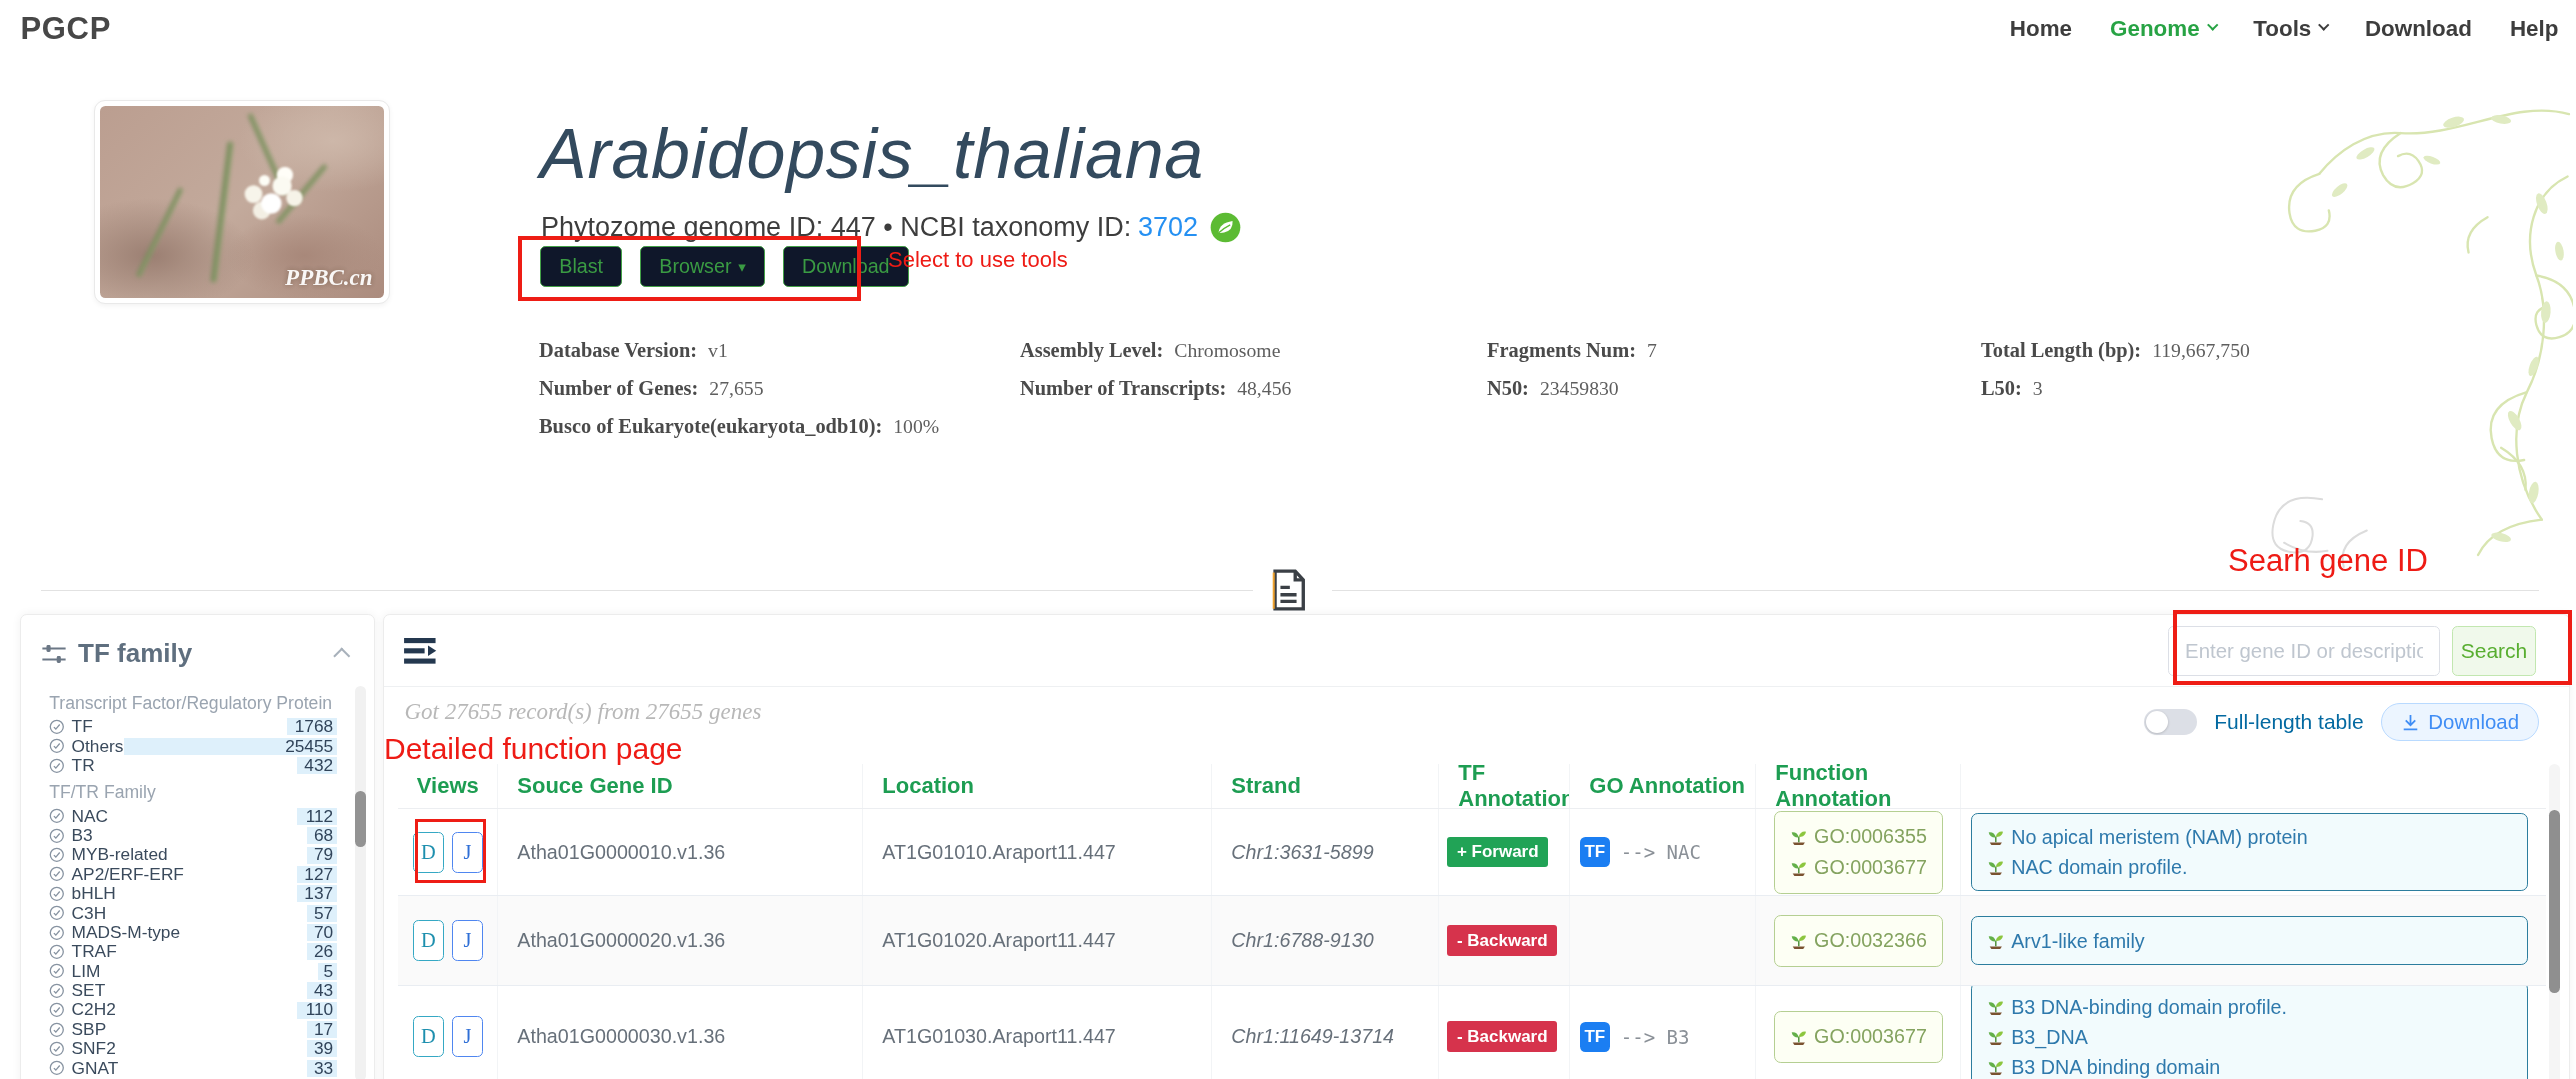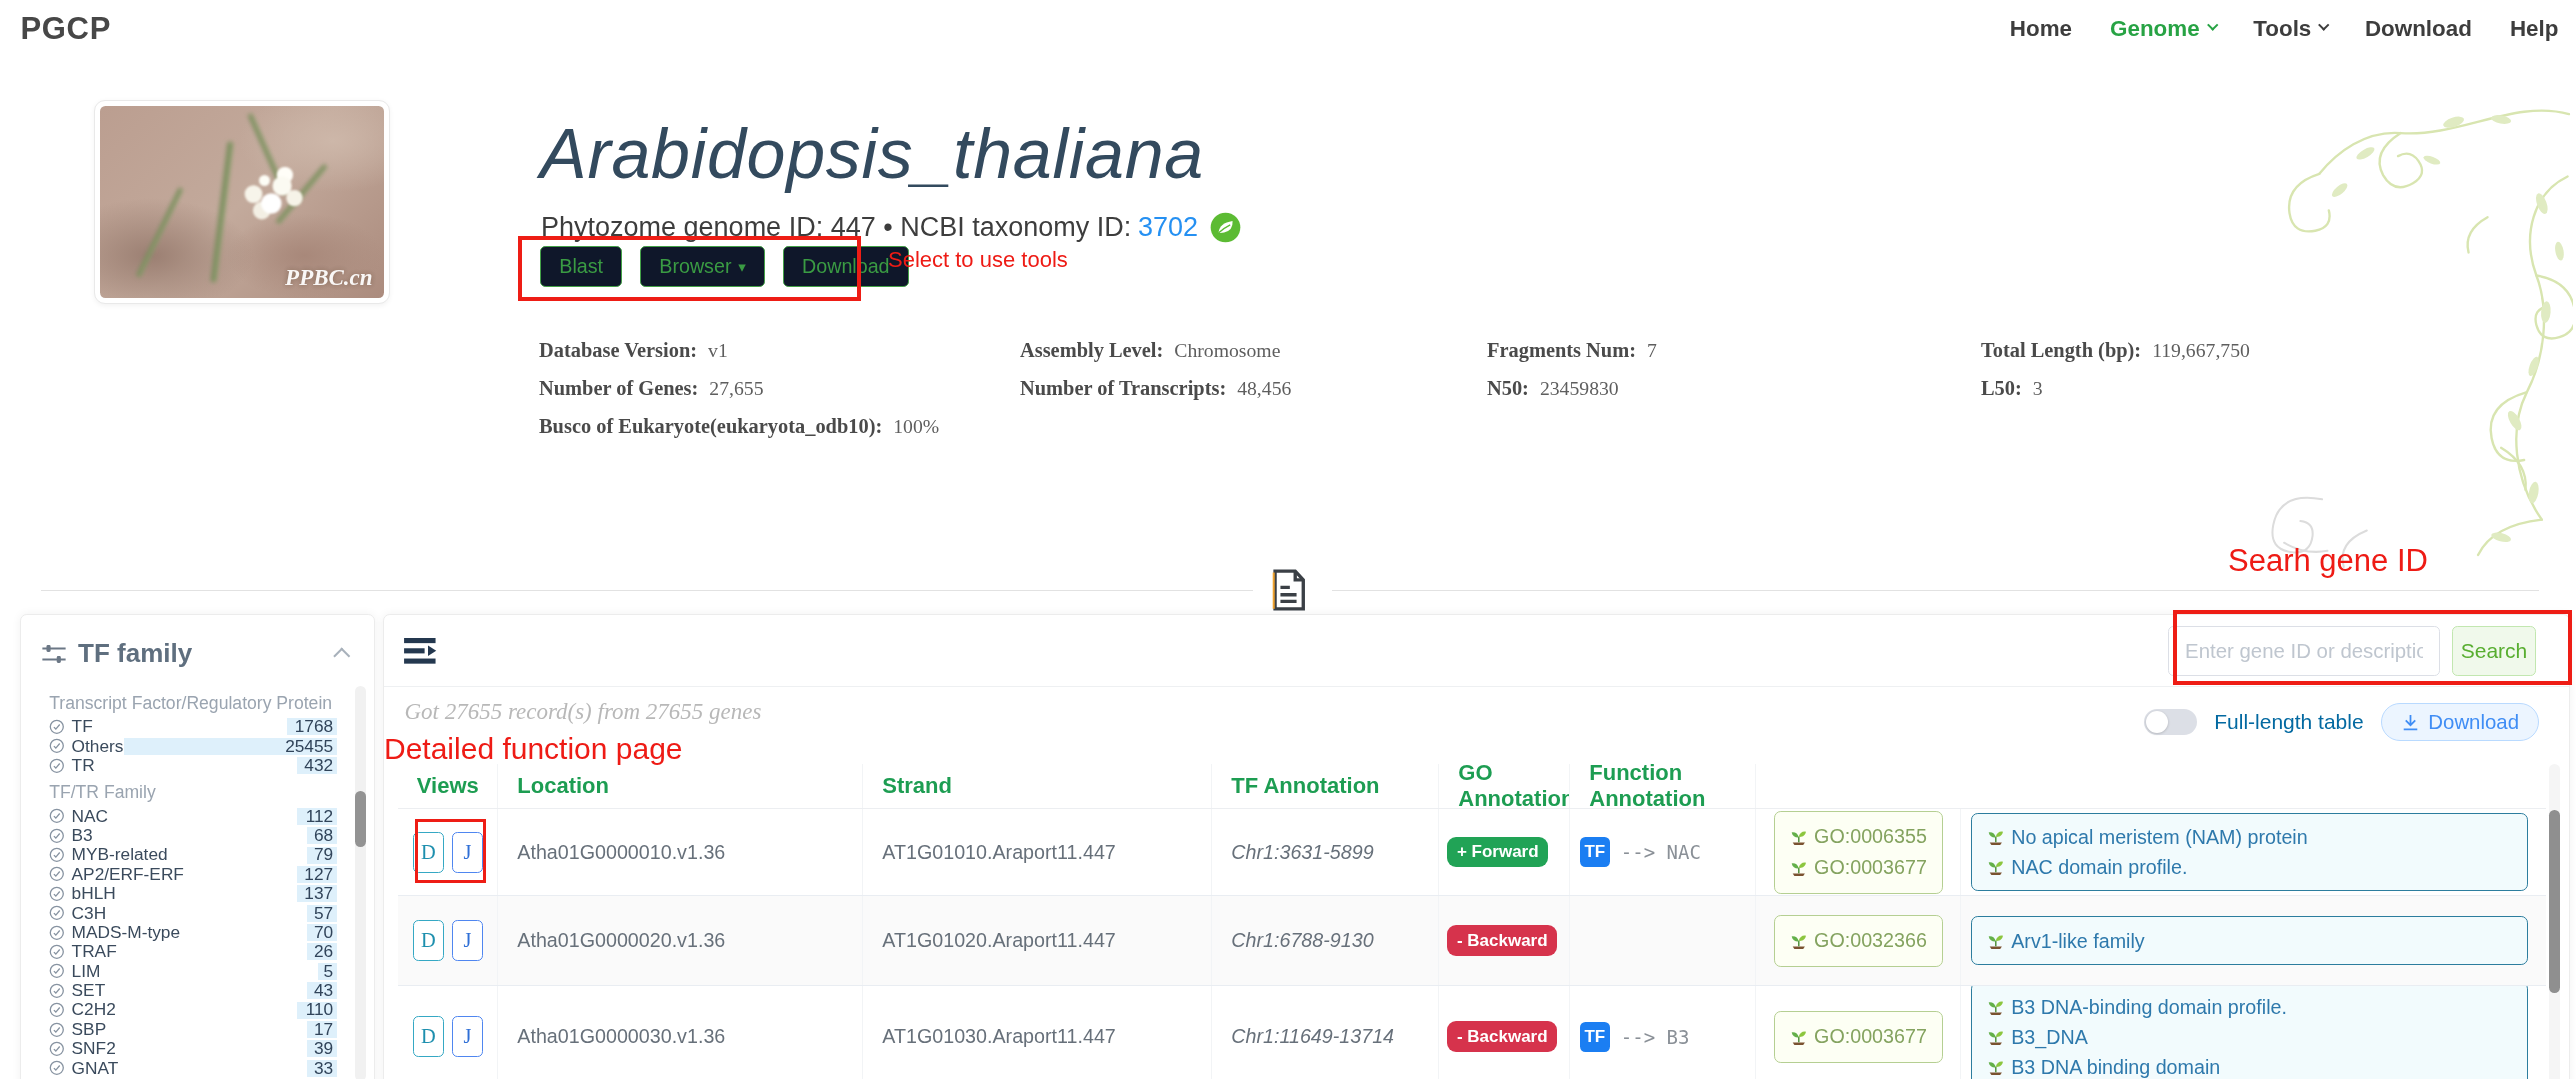--- a/index.html
+++ b/index.html
@@ -94,21 +94,21 @@
   .t-cell{height:100%;display:flex;align-items:center;padding-left:19px;border-right:0.7px solid #f2f4f6;overflow:hidden;}
   .t-cell.center{justify-content:center;padding-left:0;}
   .t-body-row{border-bottom:0.7px solid #e9edf2;}
   .t-body-row.alt{background:#fafafa;}
   .cell-text{font-size:19.7px;color:#67707a;}
   .cell-italic{font-style:italic;}
   .views-wrap{position:relative;display:flex;gap:8.1px;}
   .view-btn{width:31px;height:41px;border-radius:5.4px;background:#fff;font-family:var(--serif);font-size:20.4px;cursor:pointer;}
   .view-btn.d{border:1.7px solid #35a8c4;color:#1d8fae;}
   .view-btn.j{border:1.7px solid #4f86f0;color:#2f6fd6;}
-  .badge{font-size:17px;font-weight:700;color:#fff;border-radius:9px;padding:5.4px 9.5px;white-space:nowrap;}
+  .badge{font-size:17px;font-weight:700;color:#fff;border-radius:3px;padding:5.4px 9.5px;white-space:nowrap;}
   .badge.forward{background:#21a356;}
   .badge.backward{background:#d6334c;}
   .tf-badge{width:30px;height:30px;border-radius:5.4px;background:#1b7ef2;color:#fff;font-size:17px;font-weight:700;display:inline-flex;align-items:center;justify-content:center;}
   .tf-text{font-family:var(--mono);font-size:19px;color:#8a9097;margin-left:11px;}
   .go-box{background:#fdfff4;border:1.4px solid #b5cf92;border-radius:6.8px;padding:9.5px 15px;display:inline-block;}
   .go-line{display:flex;align-items:center;gap:6.8px;font-size:19.7px;color:#84a35f;line-height:31px;cursor:pointer;white-space:nowrap;}
   .fn-box{background:#f2fbfd;border:1.4px solid #2c7d9e;border-radius:6.8px;padding:8.1px 15px;width:557px;}
   .fn-line{display:flex;align-items:center;gap:6.8px;font-size:19.7px;color:#2e79ac;line-height:30px;white-space:nowrap;}
   .tbl-scroll-track{position:absolute;right:9.5px;top:149px;bottom:4.1px;width:11px;background:#f5f5f5;border-radius:5.4px;}
   .tbl-scroll-thumb{position:absolute;right:9.5px;top:195px;width:11px;height:183px;background:#8f8f8f;border-radius:5.4px;cursor:grab;}
@@ -501,20 +501,21 @@
         <svg width="19" height="19" viewBox="0 0 28 28" fill="none" stroke="#3f8df5" stroke-width="2.6">
             <path d="M14 3 v13 M7 11 l7 7 7-7 M4 24 h20"></path>
           </svg>
         <span>Download</span>
       </div>
     </div>
 
     <div class="tbl" id="tbl">
         <div class="t-row t-head">
           <div class="t-cell center">Views</div>
+          <div class="t-cell">Souce Gene ID</div>
           <div class="t-cell">Location</div>
           <div class="t-cell">Strand</div>
           <div class="t-cell">TF Annotation</div>
           <div class="t-cell">GO Annotation</div>
           <div class="t-cell">Function Annotation</div>
         </div>
         <div class="t-row t-body-row" style="height: 87px;">
           <div class="t-cell center">
             <div class="views-wrap">
               <button class="view-btn d">D</button>

